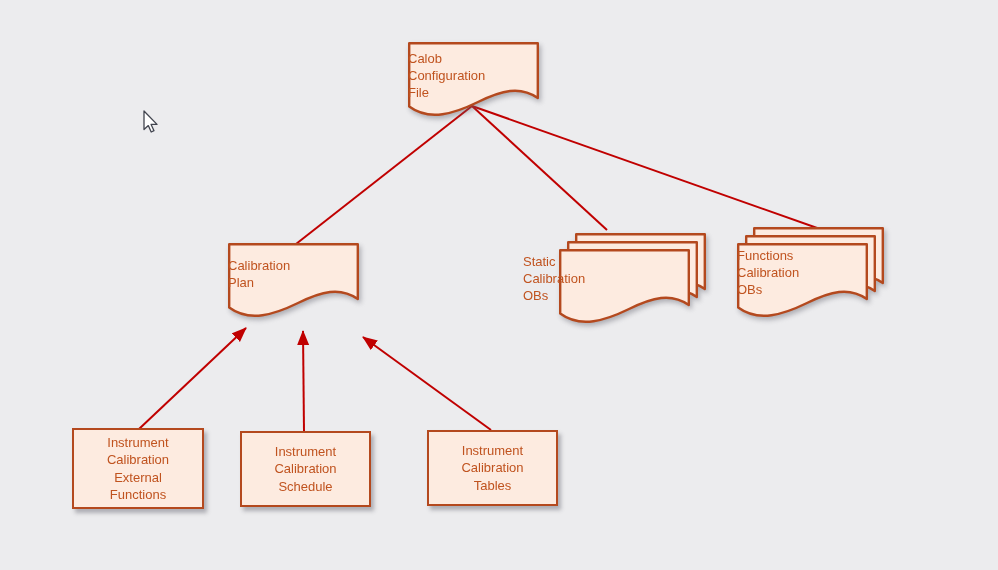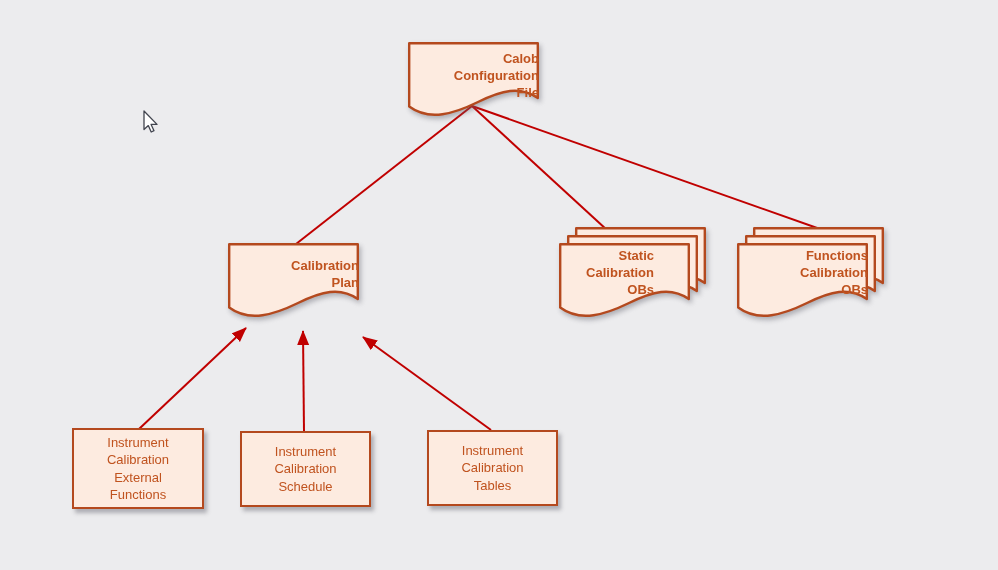--- a/index.html
+++ b/index.html
@@ -31,27 +31,26 @@
   .doc-path {
     fill: var(--node-fill, #FDEBE0);
     stroke: var(--node-border, #B4491E);
     stroke-width: 2.4;
     stroke-linejoin: round;
   }
   .node-label {
     position: absolute;
     left: 0;
     width: 100%;
-    text-align: right;
+    text-align: left;
     white-space: pre-line;
     font-size: 13px;
     line-height: 17px;
     color: var(--node-text, #C0531F);
     pointer-events: none;
-    font-weight: bold;
   }
   .rect-node {
     position: absolute;
     box-sizing: border-box;
     background: var(--node-fill, #FDEBE0);
     border: 2.4px solid var(--node-border, #B4491E);
     box-shadow: 3px 3.5px 4px rgba(100,100,110,0.45);
     display: flex;
     align-items: center;
     justify-content: center;
@@ -96,21 +95,21 @@
   </div>
 
   <div class="node" style="left:228px; top:243px; width:131px; height:80px;">
     <svg width="131" height="80" viewBox="0 0 131 80" class="shape-shadow">
       <path class="doc-path" d="M1.2,1.2 H129.8 V56 C112,43.5 93.5,48.5 70,60 C46.5,71.5 21.5,79.5 1.2,64.5 Z"></path>
     </svg>
     <div class="node-label" style="top:14px">Calibration
 Plan</div>
   </div>
 
-  <div class="node" style="left:523px; top:227px; width:148px; height:97px;padding-left:36px;">
+  <div class="node" style="left:523px; top:233px; width:148px; height:97px;padding-left:36px;">
     <svg width="148" height="97" viewBox="0 0 148 97" class="shape-shadow">
       <g transform="translate(16,0)">
         <path class="doc-path" d="M1.2,1.2 H129.8 V56 C112,43.5 93.5,48.5 70,60 C46.5,71.5 21.5,79.5 1.2,64.5 Z"></path>
       </g>
       <g transform="translate(8,8)">
         <path class="doc-path" d="M1.2,1.2 H129.8 V56 C112,43.5 93.5,48.5 70,60 C46.5,71.5 21.5,79.5 1.2,64.5 Z"></path>
       </g>
       <g transform="translate(0,16)">
         <path class="doc-path" d="M1.2,1.2 H129.8 V56 C112,43.5 93.5,48.5 70,60 C46.5,71.5 21.5,79.5 1.2,64.5 Z"></path>
       </g>

